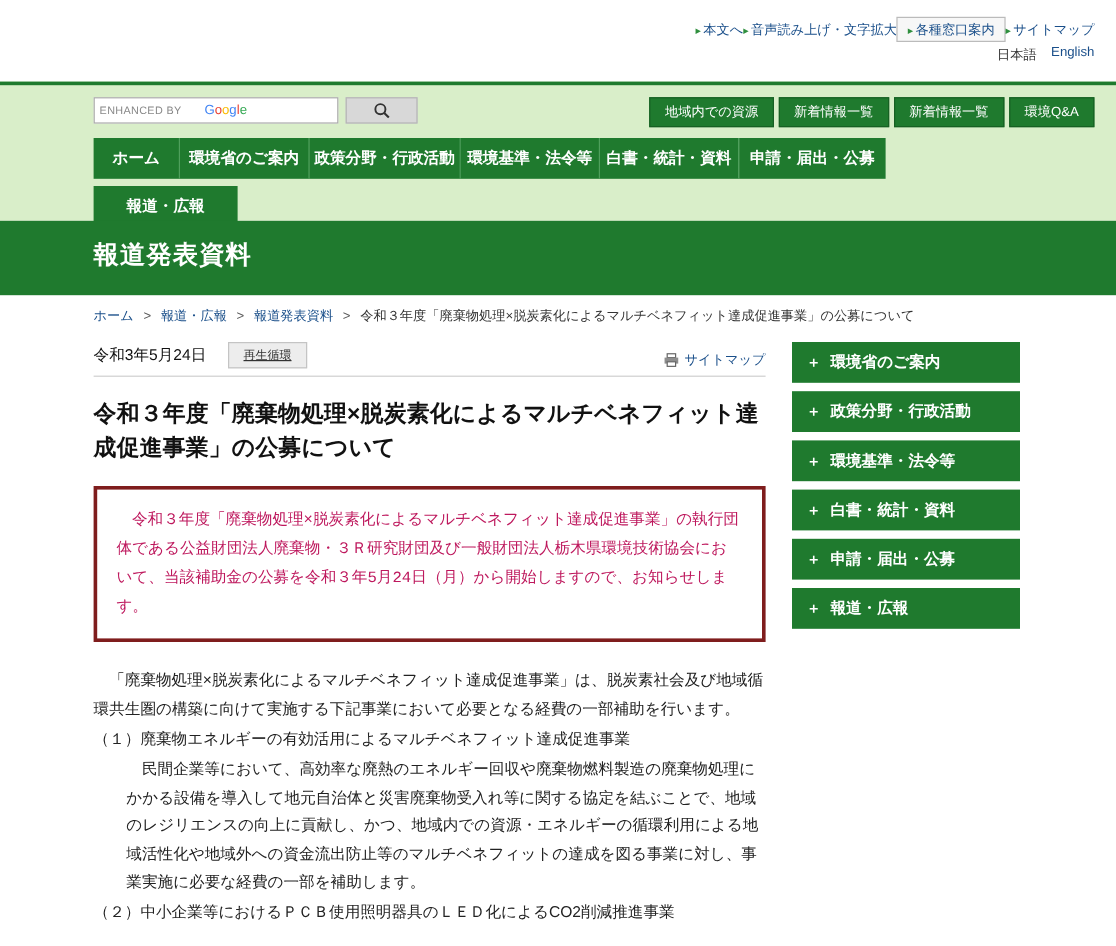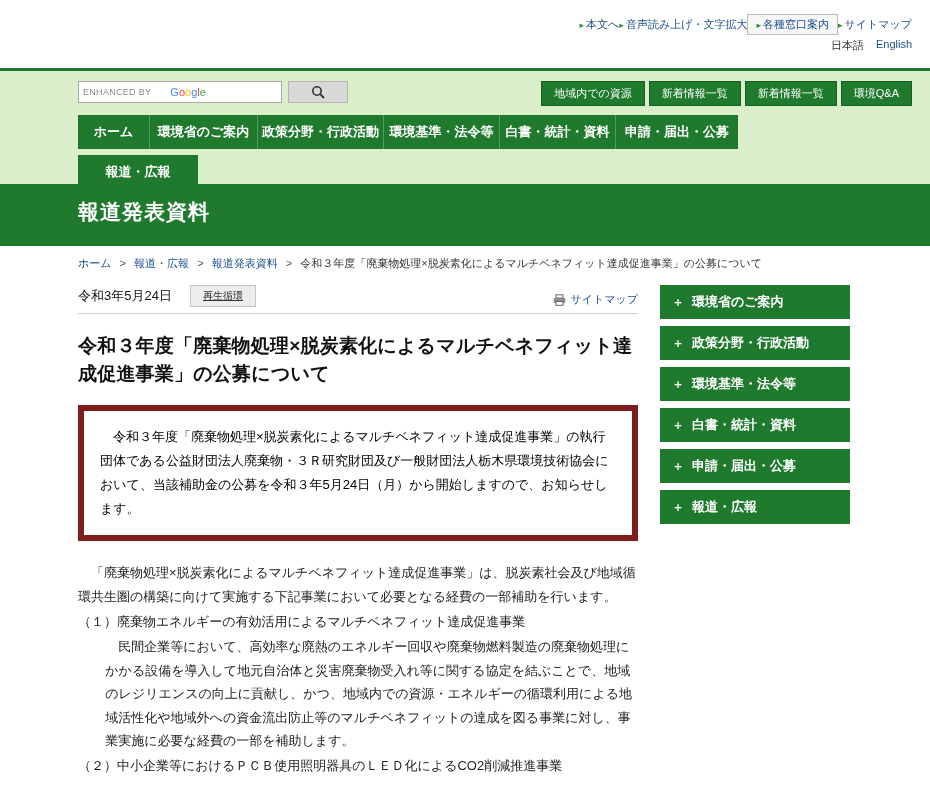--- a/index.html
+++ b/index.html
@@ -95,22 +95,22 @@
   }
   .printlink { position:absolute; right:0; bottom:6px; font-size:11px; color:#1a4f8a; display:flex; align-items:center; gap:4px; }
   .printlink svg { display:block; }
 
   h2.arttitle {
     font-size:19px; font-weight:bold; color:#111; line-height:1.45;
     margin:18px 0 0 0; letter-spacing:0.2px;
   }
 
   .leadbox {
-    border:6px solid #7f1d1d; margin-top:18px; padding:14px 16px;
-    font-size:13px; line-height:1.85; color:#000000;
+    border:3px solid #7f1d1d; margin-top:18px; padding:14px 16px;
+    font-size:13px; line-height:1.85; color:#be185d;font-family:Liberation Mono, monospace;
   }
 
   .sec { margin-top:20px; font-size:13px; line-height:1.8; color:#222; }
   .sec .h { margin:0 0 2px 0; }
   .p-ind1 { text-indent:1em; margin:0; }
   .sub { margin-top:2px; }
   .p-ind2 { margin:0; padding-left:2.1em; text-indent:1em; }
 
   
   .rmenu { margin-top:8px; }

